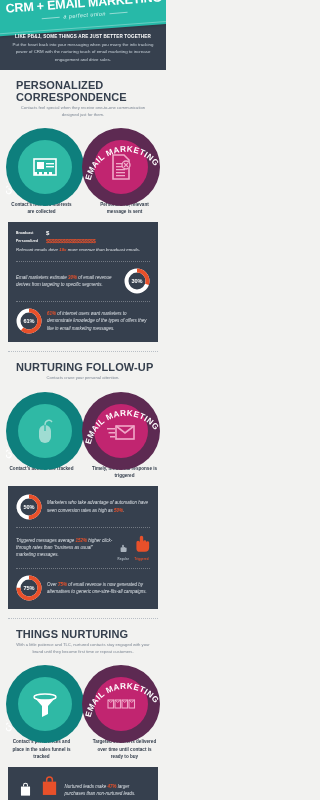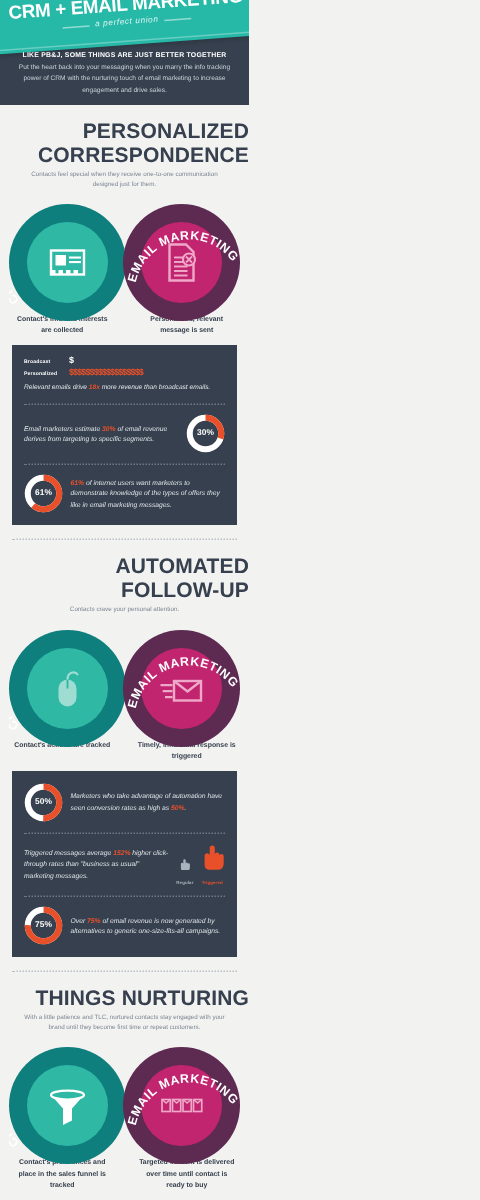--- a/index.html
+++ b/index.html
@@ -54,22 +54,22 @@
   .hero-body { position:relative; text-align:center; padding:4px 12px 0; }
   .hero-head {
     color:#fff; font-size:4.6px; font-weight:bold;
     letter-spacing:0.15px; margin-bottom:2px;
   }
   .hero-text { color:#c9d2da; font-size:4.4px; line-height:1.65; }
 
   
   .section { padding:9px 0 0; background:#f2f2f0; }
   .sec-title {
-    text-align:right; color:#36404e;
-    font-size:14px; font-weight:bold; letter-spacing:0.1px;margin-left:16px;
+    text-align:left; color:#36404e;
+    font-size:11px; font-weight:bold; letter-spacing:0.1px;margin-left:16px;
   }
   .sec-sub {
     text-align:center; color:#7b8592;
     font-size:4.2px; line-height:1.55; margin-top:2px; padding:0 14px;
   }
 
   
   .venn { position:relative; height:78px; margin-top:3px; }
   .lobe { position:absolute; top:7px; width:78px; height:78px; border-radius:50%; }
   .lobe.left  { left:6px;  background:#0e7f7d; }
@@ -248,21 +248,21 @@
                 <circle cx="13" cy="13" r="10.5" fill="none" stroke="#e8502a" stroke-width="4" stroke-dasharray="40.24380189248525 65.97344572538566"></circle>
               </svg>
               <span>61%</span>
             </div>
             <div class="stat-text"><span class="hl">61%</span> of internet users want marketers to demonstrate knowledge of the types of offers they like in email marketing messages.</div>
           </div>
         </div>
         <div class="divider"></div>
       </div>
       <div class="section">
-        <div class="sec-title">AUTOMATED FOLLOW-UP</div>
+        <div class="sec-title">NURTURING FOLLOW-UP</div>
         <div class="sec-sub">Contacts crave your personal attention.</div>
         <div class="venn">
           <div class="lobe left">
             <div class="core teal">
               <svg width="30" height="30" viewBox="0 0 30 30">
                 <rect x="9" y="9" width="12" height="18" rx="6" fill="#9fdcd2"></rect>
                 <path d="M15 9 v6" stroke="#2fb9a5" stroke-width="1.3"></path>
                 <path d="M15 9 C15 4 20 3 22 6" stroke="#9fdcd2" stroke-width="1.4" fill="none"></path>
               </svg>
             </div>

